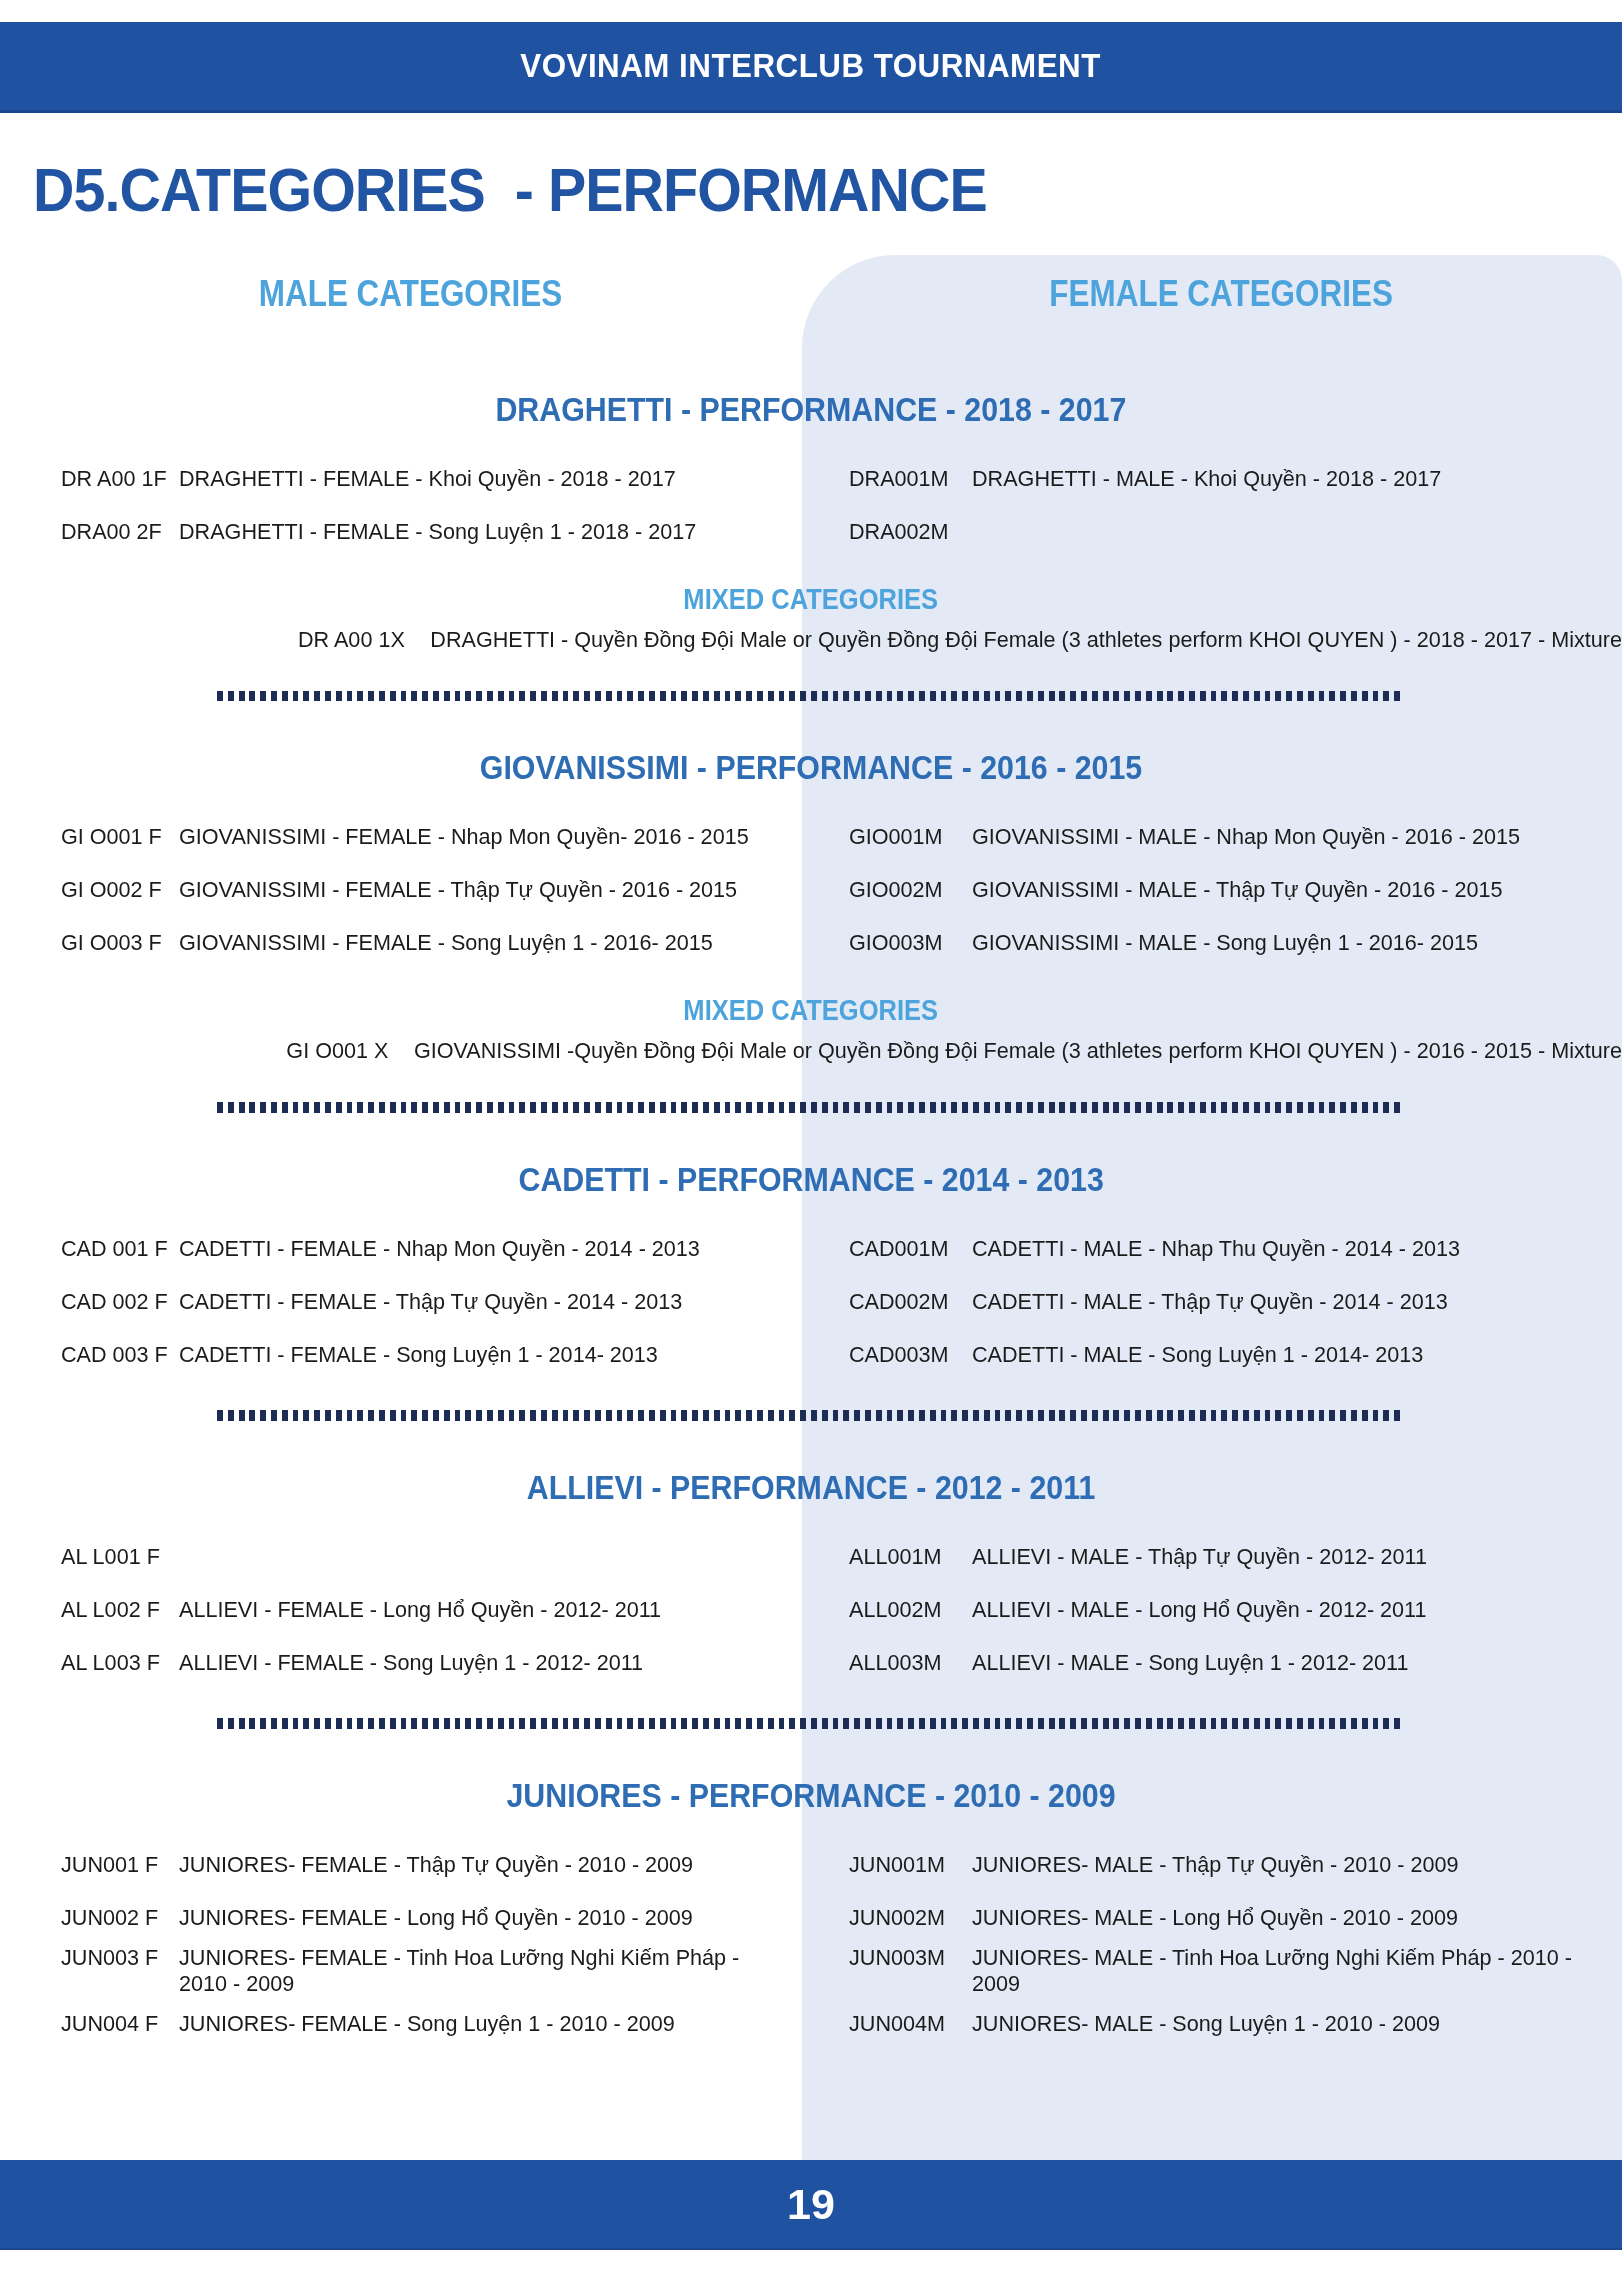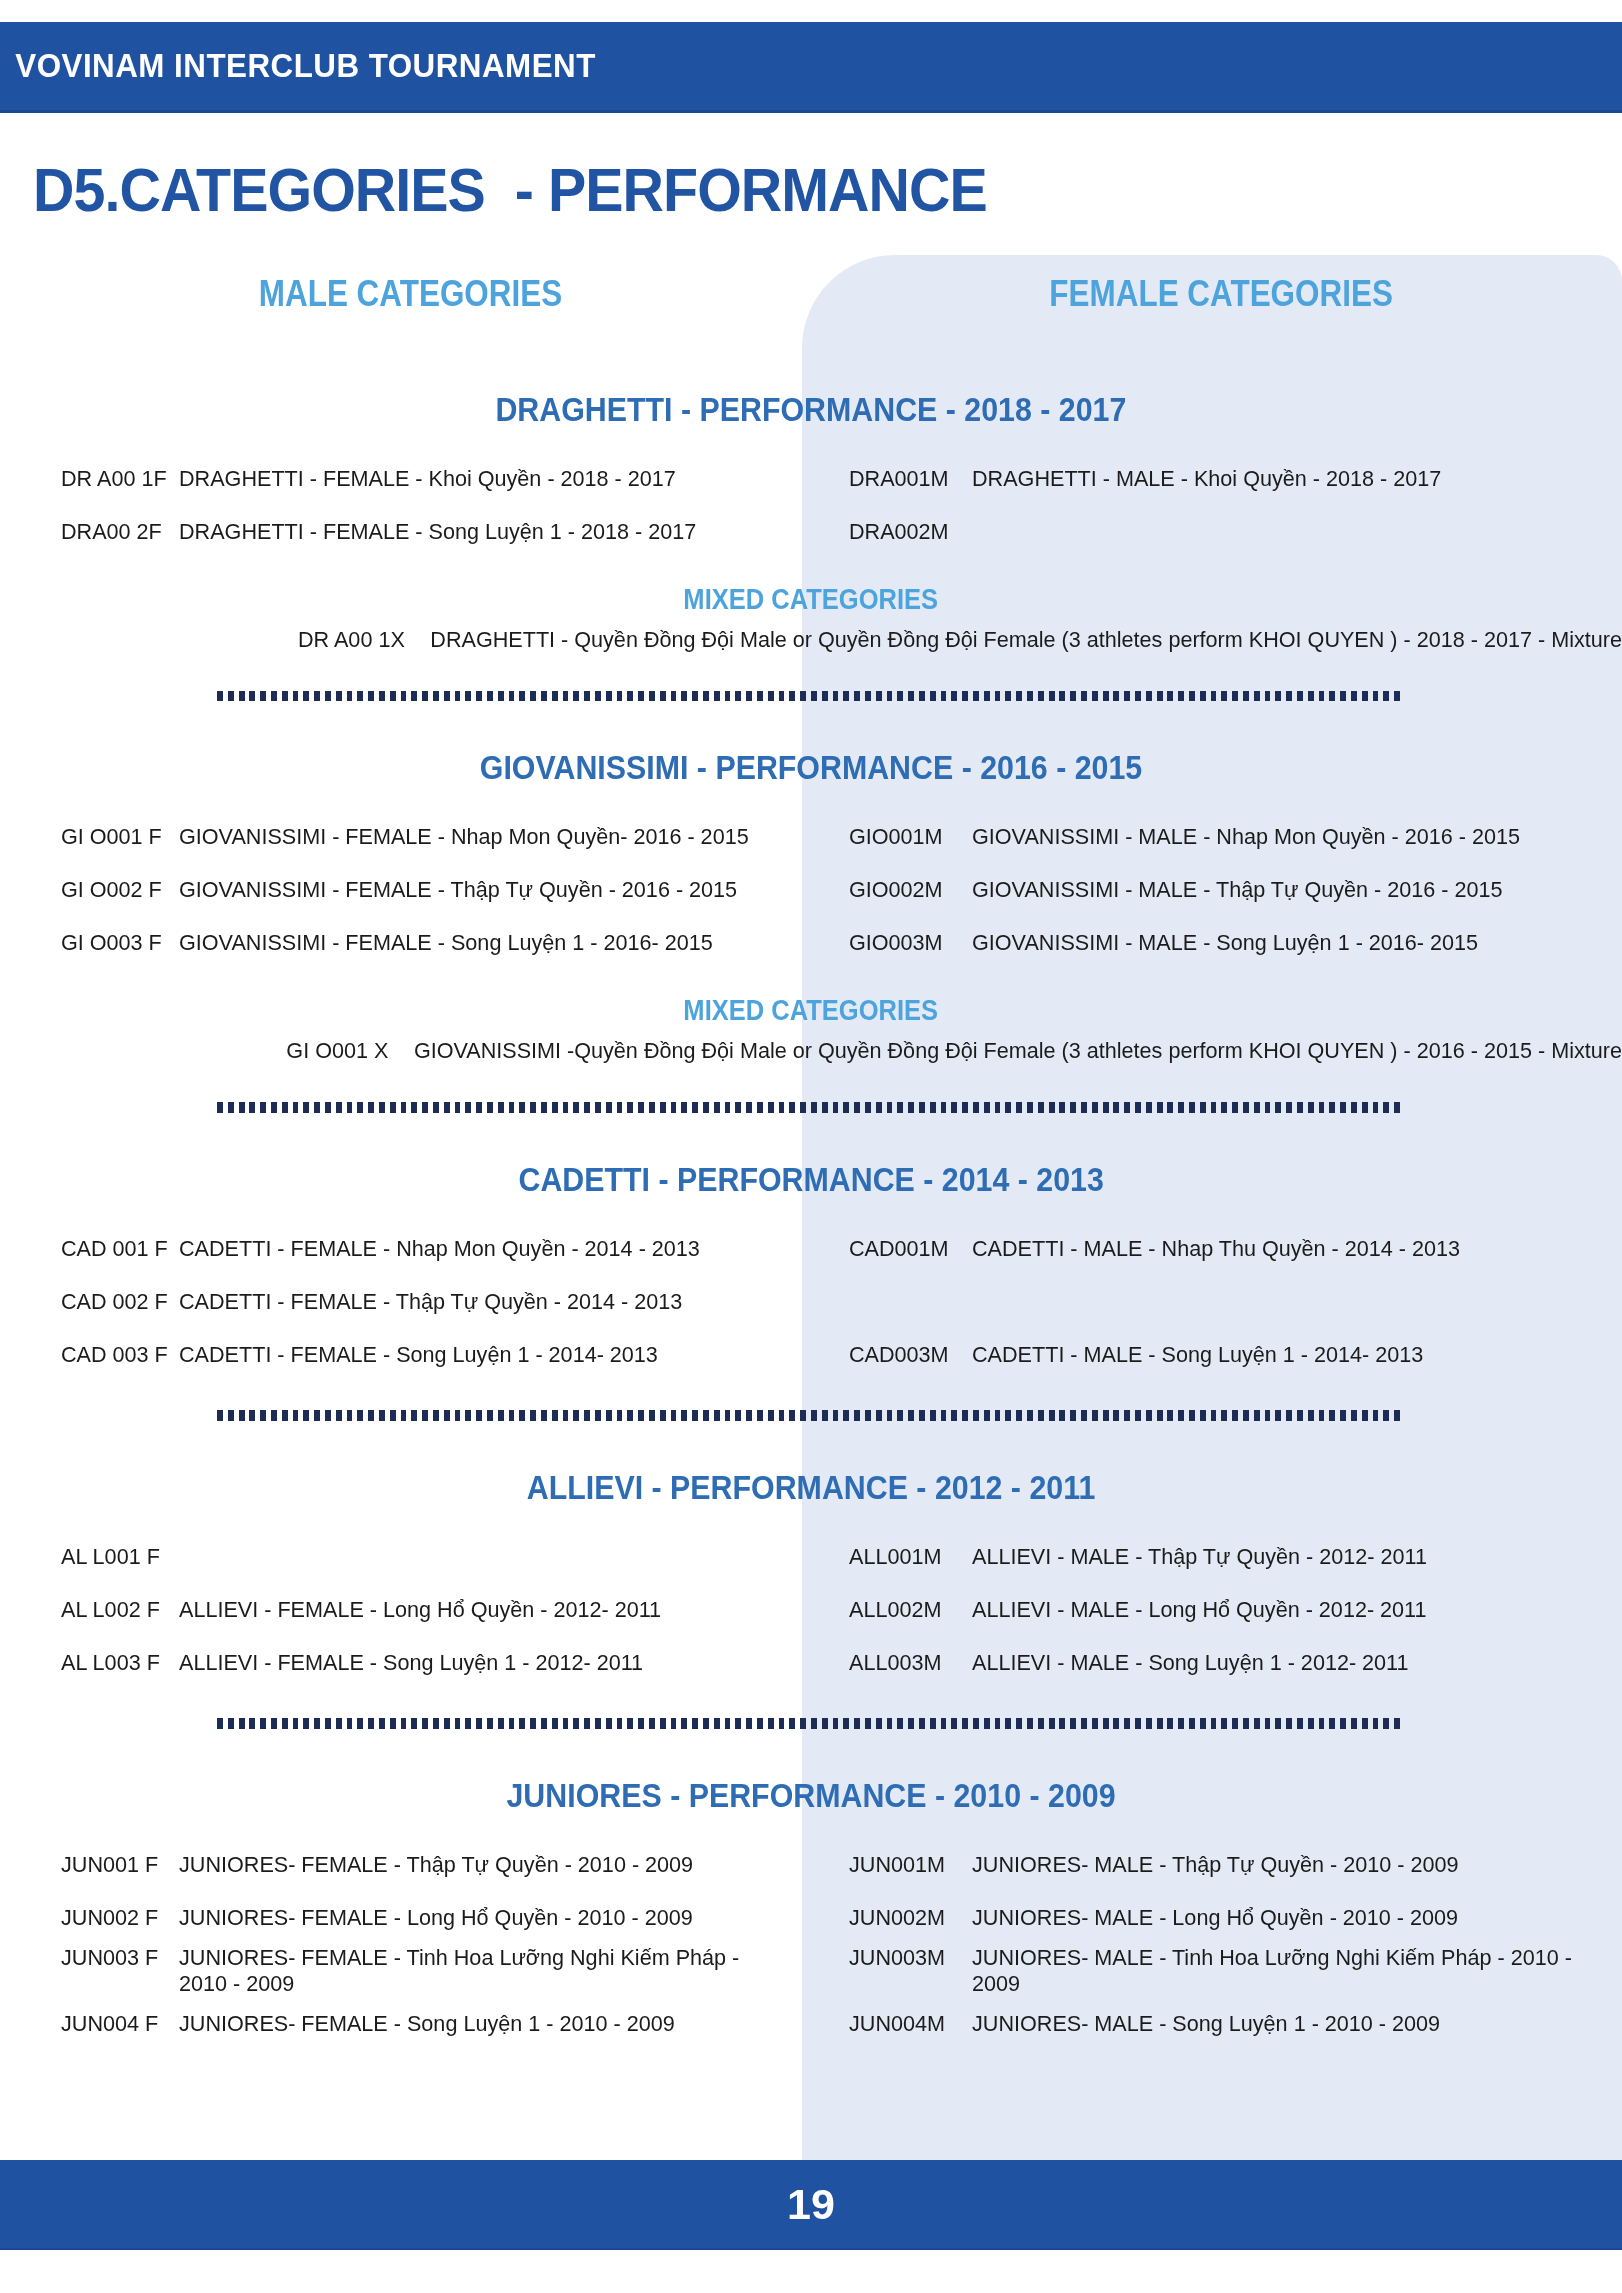--- a/index.html
+++ b/index.html
@@ -4,21 +4,21 @@
 <style>
   html,body{margin:0;padding:0;}
   body{
     width:1622px;height:2294px;position:relative;background:#ffffff;
     font-family:"Liberation Sans","DejaVu Sans",sans-serif;overflow:hidden;
   }
   .cond{display:inline-block;transform:scaleX(.9);transform-origin:center;}
   
   .topbar{
     position:absolute;top:21.6px;left:0;right:0;height:88px;background:#2052A2;
-    border-bottom:3.9px solid #1B4690;display:flex;align-items:center;
+    border-bottom:3.9px solid #1B4690;display:flex;align-items:center;justify-content:center;
   }
   .topbar-title{color:#ffffff;font-weight:bold;font-size:33px;letter-spacing:0.5px;transform:scaleX(.95);}
   
   .page-title{
     position:absolute;top:155px;left:33px;margin:0;color:#2155A3;font-size:61px;font-weight:bold;
     white-space:pre;letter-spacing:-1px;transform:scaleX(.94);transform-origin:left center;
   }
   
   .side-panel{
     position:absolute;left:802px;top:255px;right:0;bottom:134px;
@@ -173,20 +173,24 @@
     <div class="half male">
       <span class="code">CAD001M</span>
       <span class="desc">CADETTI - MALE - Nhap Thu Quyền - 2014 - 2013</span>
     </div>
   </div>
           <div class="row">
     <div class="half female">
       <span class="code">CAD 002 F</span>
       <span class="desc">CADETTI - FEMALE - Thập Tự Quyền - 2014 - 2013</span>
     </div>
+    <div class="half male">
+      <span class="code">CAD002M</span>
+      <span class="desc">CADETTI - MALE - Thập Tự Quyền - 2014 - 2013</span>
+    </div>
   </div>
           <div class="row">
     <div class="half female">
       <span class="code">CAD 003 F</span>
       <span class="desc">CADETTI - FEMALE - Song Luyện 1 - 2014- 2013</span>
     </div>
     <div class="half male">
       <span class="code">CAD003M</span>
       <span class="desc">CADETTI - MALE - Song Luyện 1 - 2014- 2013</span>
     </div>

